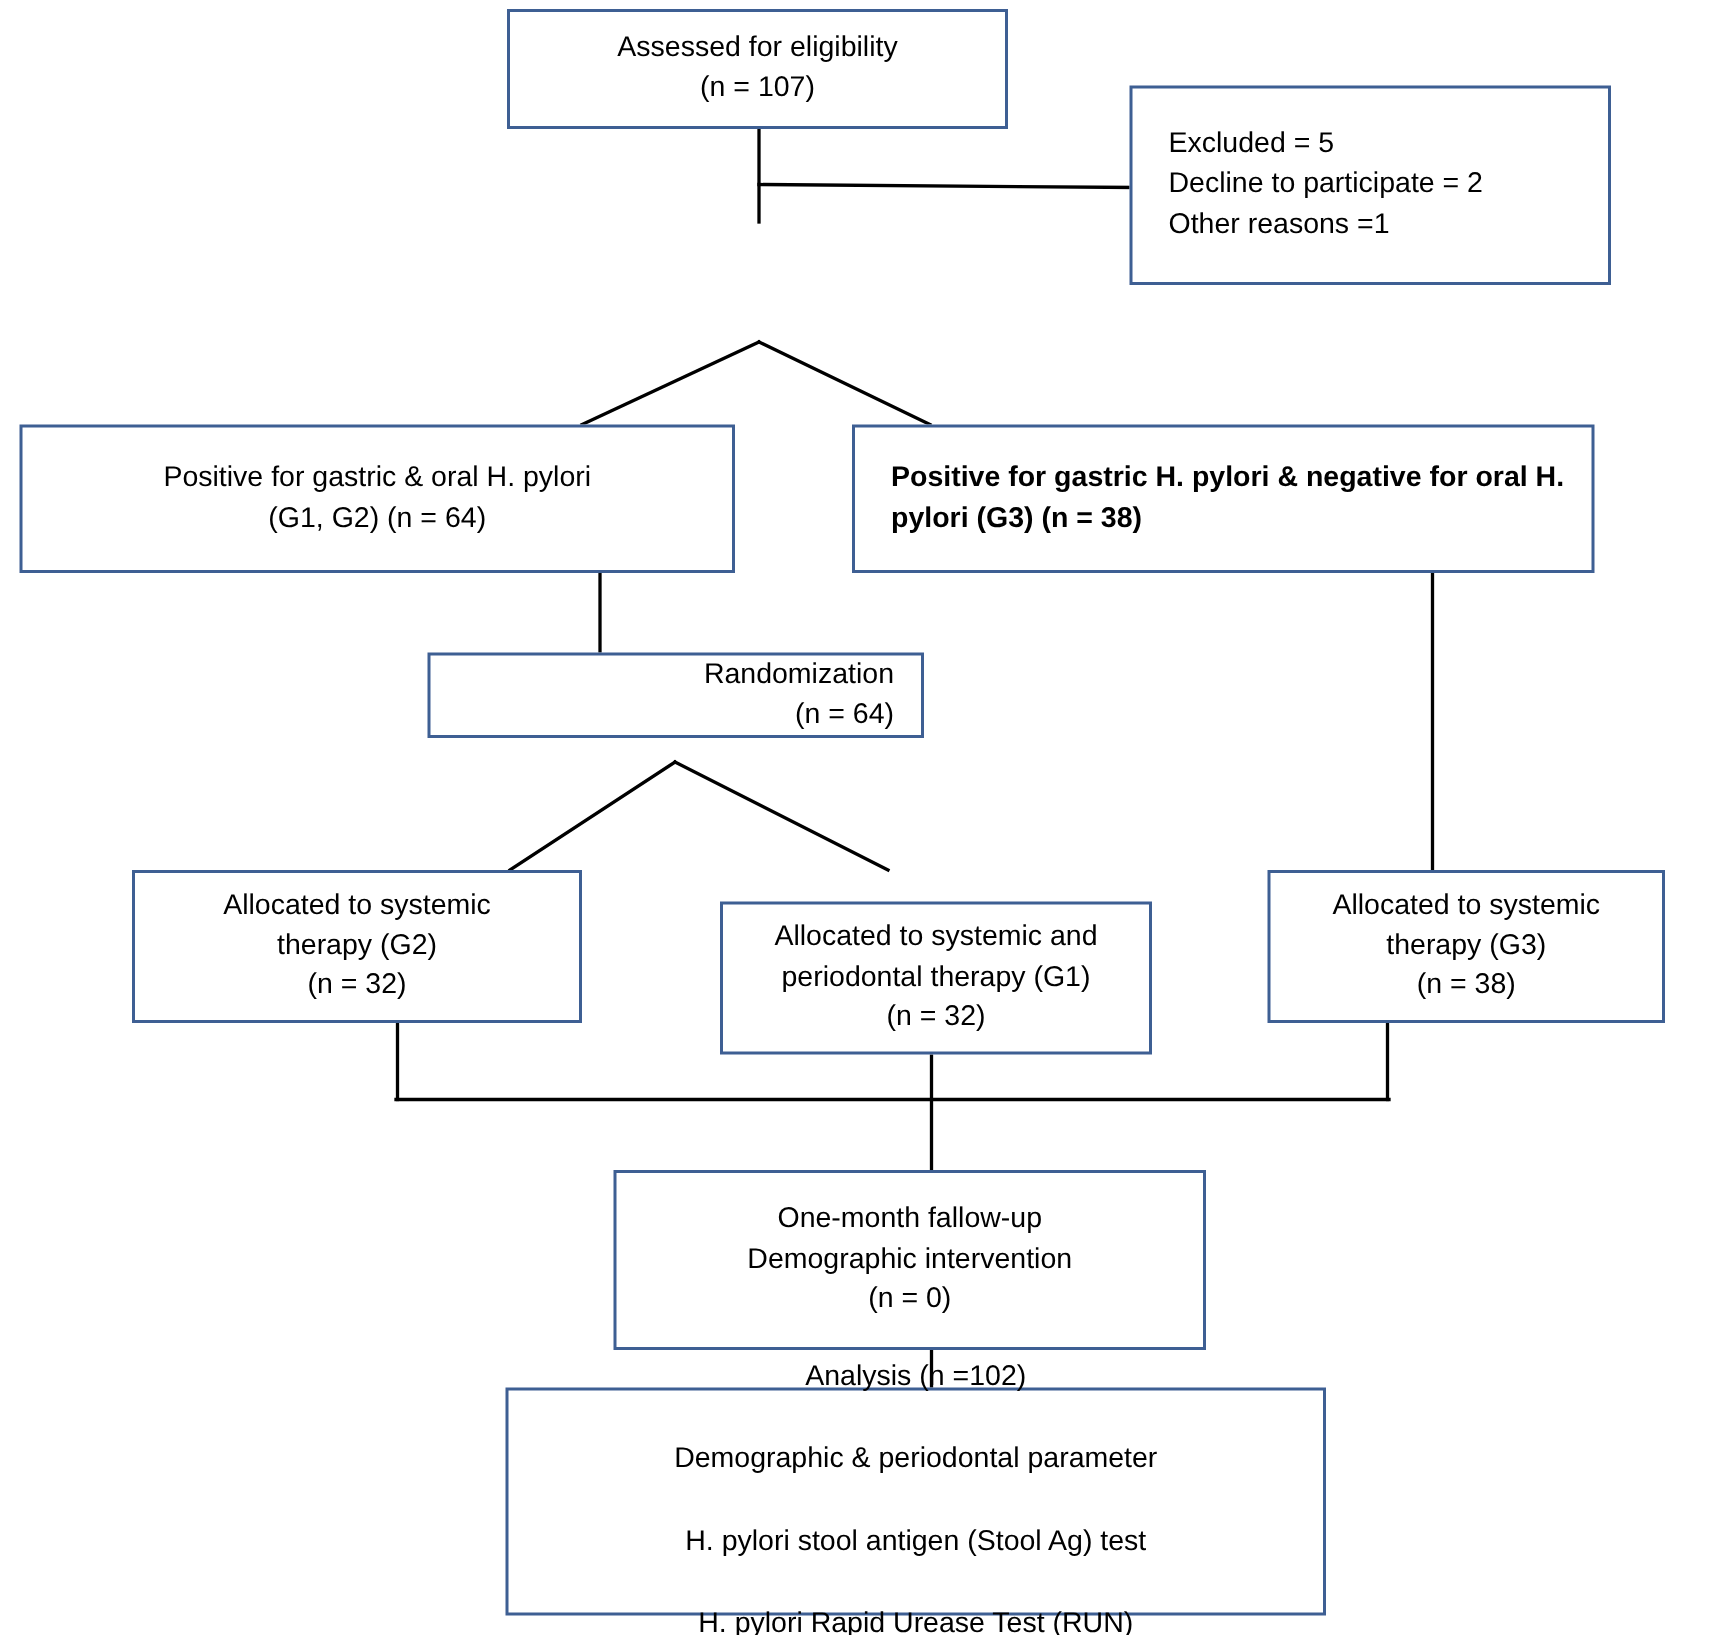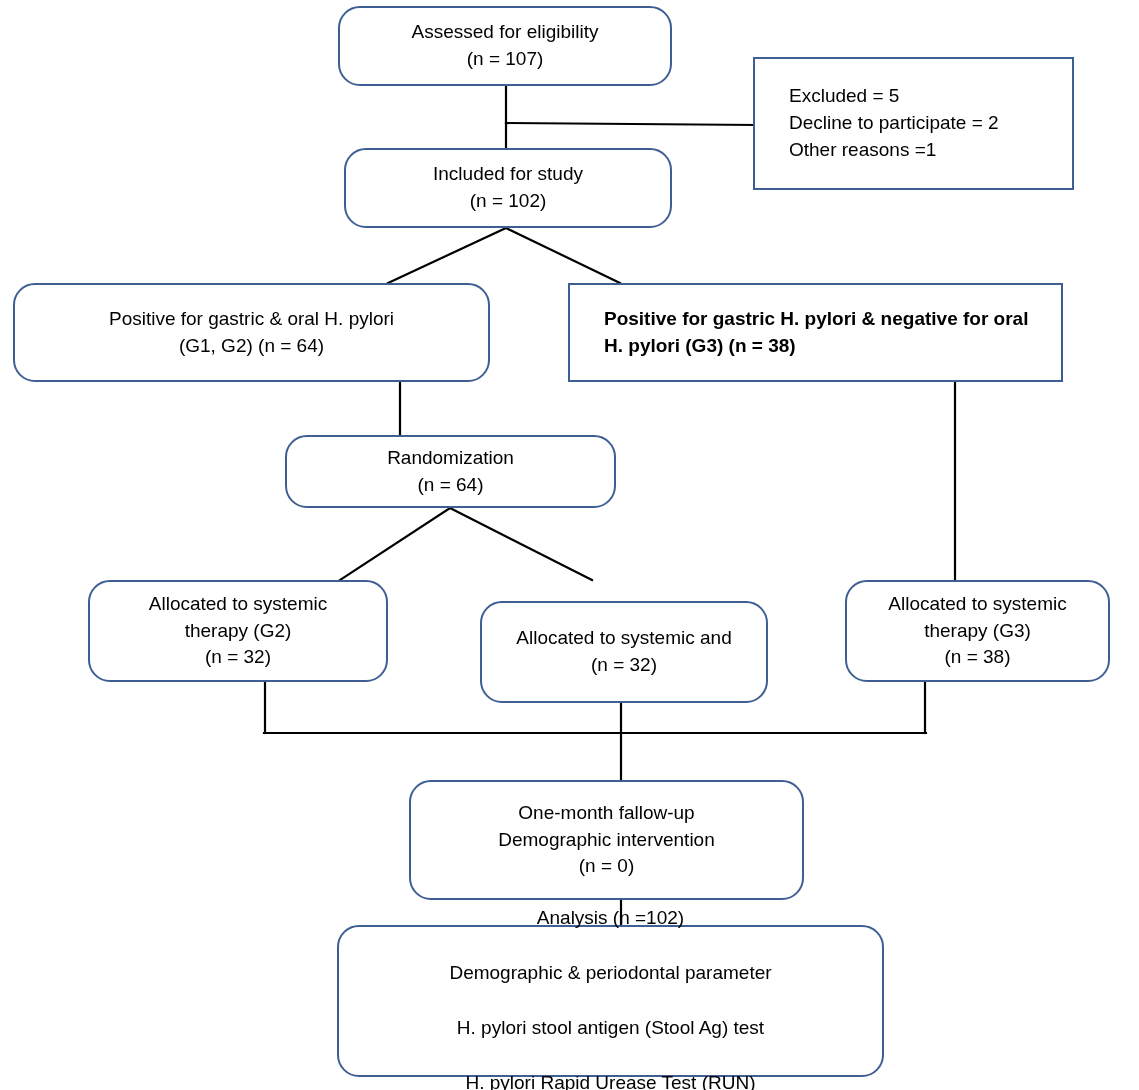--- a/index.html
+++ b/index.html
@@ -48,26 +48,25 @@
   .node .line {
     display: block;
     font-size: 19px;
     line-height: 1.42;
     white-space: nowrap;
   }
   .node.wrap .line {
     white-space: normal;
   }
   .node.left .line {
-    padding-left: 34px;
+    padding-left: 24px;
   }
   .node.pad-lr {
     padding-left: 18px;
     padding-right: 18px;
-    border-radius: 22px;
   }
 </style>
 </head>
 <body>
 
 <div id="flow-canvas">
 
   <svg id="connector-layer" viewBox="0 0 1139 1090" width="1139" height="1090" xmlns="http://www.w3.org/2000/svg">
     <g stroke="#000000" stroke-width="2.2" fill="none" stroke-linecap="square">
 
@@ -98,47 +97,44 @@
     <span class="line">Assessed for eligibility</span>
     <span class="line">(n = 107)</span>
   </div>
 
   <div class="node left" style="left:753px; top:57px; width:321px; height:133px;">
     <span class="line">Excluded = 5</span>
     <span class="line">Decline to participate = 2</span>
     <span class="line">Other reasons =1</span>
   </div>
 
-  <div class="node center pad-lr" style="left:344px; top:148px; width:328px; height:80px;">
-    <span class="line">Included for study</span>
-    <span class="line">(n = 102)</span>
-  </div>
 
   <div class="node center pad-lr" style="left:13px; top:283px; width:477px; height:99px;">
     <span class="line">Positive for gastric &amp; oral H. pylori</span>
     <span class="line">(G1, G2) (n = 64)</span>
   </div>
 
   <div class="node left wrap" style="left:568px; top:283px; width:495px; height:99px;">
     <span class="line" style="padding-right:18px;font-weight:bold;">Positive for gastric H. pylori &amp; negative for oral H. pylori (G3) (n = 38)</span>
   </div>
 
-  <div class="node center pad-lr" style="left:285px; top:435px; width:331px; height:73px;">
+  <div class="node center pad-lr" style="left:285px; top:435px; width:331px; height:57px;align-items:flex-end;">
     <span class="line">Randomization</span>
     <span class="line">(n = 64)</span>
   </div>
 
   <div class="node center pad-lr" style="left:88px; top:580px; width:300px; height:102px;">
     <span class="line">Allocated to systemic</span>
     <span class="line">therapy (G2)</span>
     <span class="line">(n = 32)</span>
   </div>
 
   <div class="node center pad-lr" style="left:480px; top:601px; width:288px; height:102px;">
     <span class="line">Allocated to systemic and</span>
+    <span class="line">periodontal therapy (G1)</span>
     <span class="line">(n = 32)</span>
   </div>
 
   <div class="node center pad-lr" style="left:845px; top:580px; width:265px; height:102px;">
     <span class="line">Allocated to systemic</span>
     <span class="line">therapy (G3)</span>
     <span class="line">(n = 38)</span>
   </div>
 
   <div class="node center pad-lr" style="left:409px; top:780px; width:395px; height:120px;">

